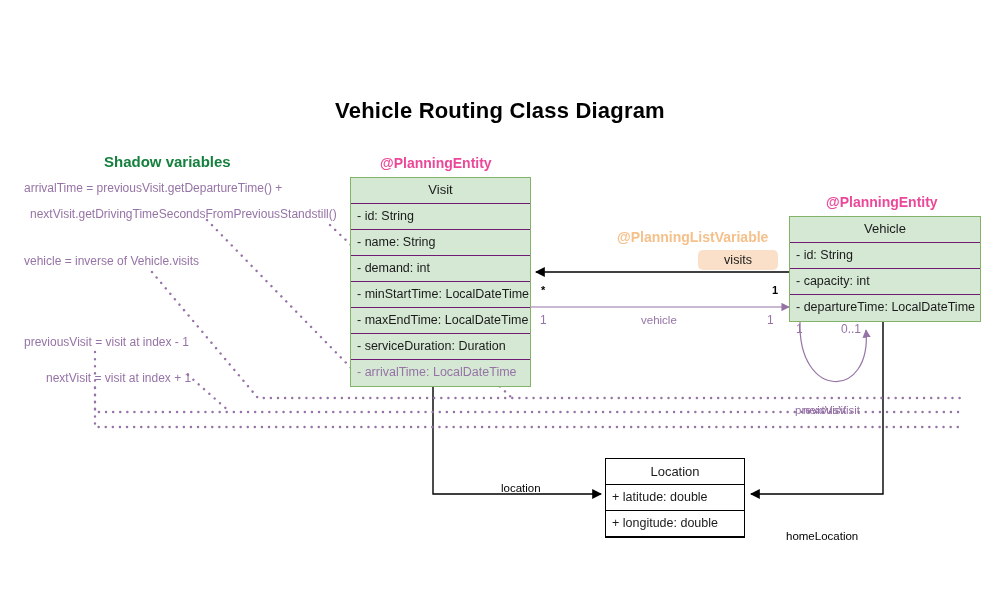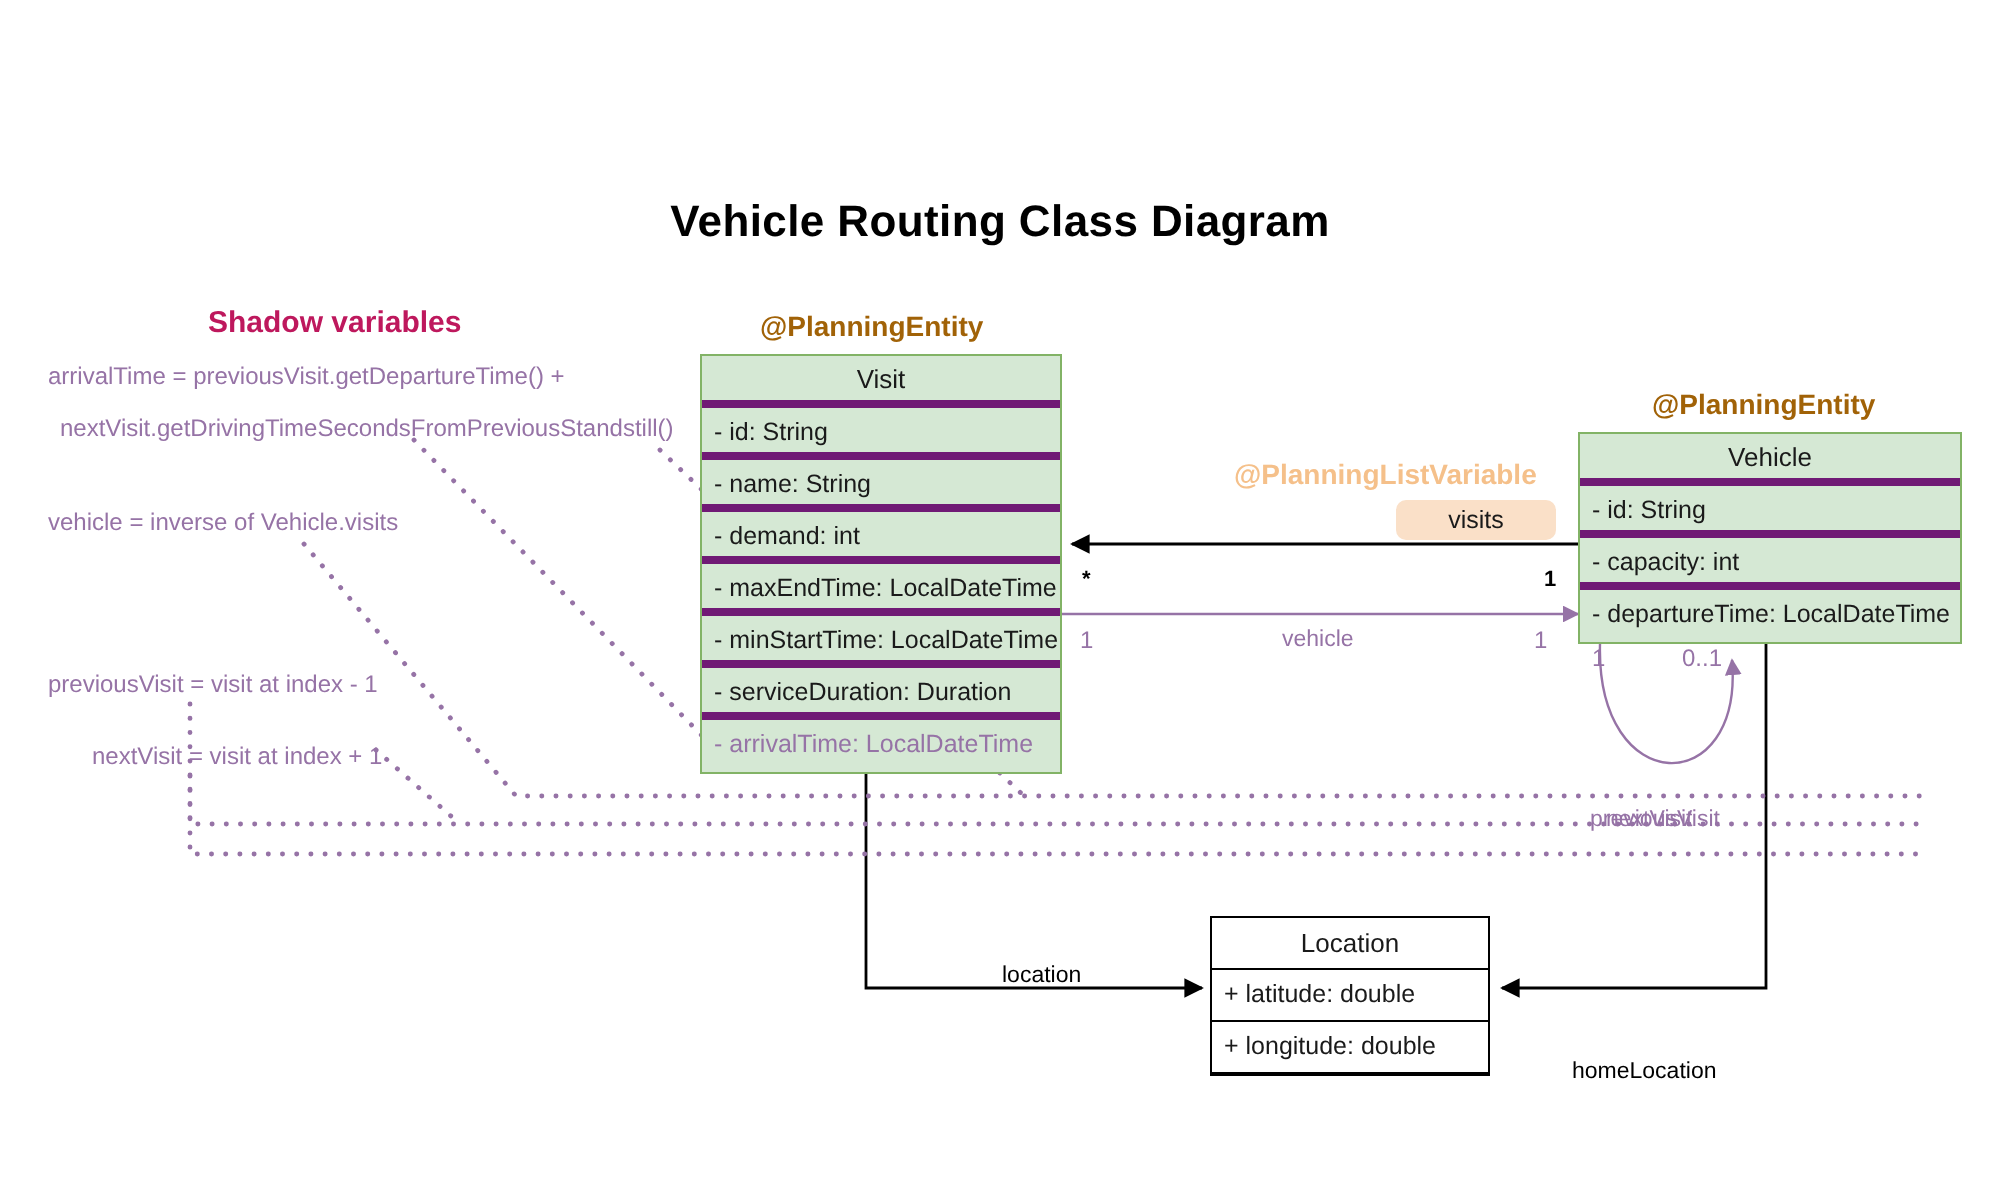--- a/index.html
+++ b/index.html
@@ -54,50 +54,50 @@
     border: 1px solid #000000;
     background: #ffffff;
   }
   .uml-row {
     box-sizing: border-box;
     height: 26px;
     line-height: 24px;
     padding: 0 6px;
     font-size: 12.5px;
     color: #1a1a1a;
-    border-bottom: 4px solid #701a75;
+    border-bottom: 1px solid #701a75;
     white-space: nowrap;
     overflow: hidden;
   }
   .uml-class.plain .uml-row { border-bottom: 1px solid #000000; }
   .uml-row:last-child { border-bottom: none; }
   .uml-row.header {
     text-align: center;
     font-size: 13px;
   }
   .uml-row.shadow-field { color: #9673a6; }
 
   .loc-row { height: 26px; line-height: 25px; }
 
   
   .stereotype {
     position: absolute;
     font-size: 14px;
     font-weight: bold;
-    color: #a16207;
+    color: #ec4899;
     white-space: nowrap;
   }
   .stereotype.orange { color: #f5c08a; }
 
   
   .shadow-title {
     position: absolute;
     font-size: 15px;
     font-weight: bold;
-    color: #be185d;
+    color: #15803d;
     white-space: nowrap;
   }
   .shadow-line {
     position: absolute;
     font-size: 12px;
     color: #9673a6;
     white-space: nowrap;
   }
 
   
@@ -201,22 +201,22 @@
   <div class="shadow-line" style="left:24px; top:335px;">previousVisit = visit at index - 1</div>
   <div class="shadow-line" style="left:24px; top:371px;padding-left:22px;">nextVisit = visit at index + 1</div>
 
   <div class="stereotype" style="left:380px; top:155px;">@PlanningEntity</div>
 
   <div class="uml-class" style="left:350px; top:177px; width:181px;">
     <div class="uml-row header">Visit</div>
     <div class="uml-row">- id: String</div>
     <div class="uml-row">- name: String</div>
     <div class="uml-row">- demand: int</div>
+    <div class="uml-row">- minStartTime: LocalDateTime</div>
     <div class="uml-row">- maxEndTime: LocalDateTime</div>
-    <div class="uml-row">- minStartTime: LocalDateTime</div>
     <div class="uml-row">- serviceDuration: Duration</div>
     <div class="uml-row shadow-field">- arrivalTime: LocalDateTime</div>
   </div>
 
   <div class="stereotype" style="left:826px; top:194px;">@PlanningEntity</div>
 
   <div class="uml-class" style="left:789px; top:216px; width:192px;">
     <div class="uml-row header">Vehicle</div>
     <div class="uml-row">- id: String</div>
     <div class="uml-row">- capacity: int</div>

